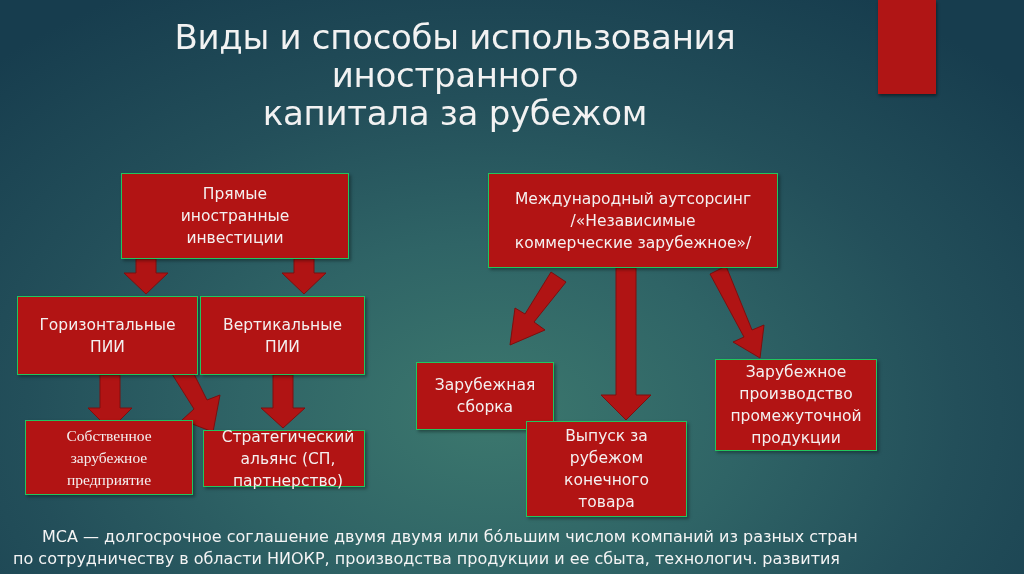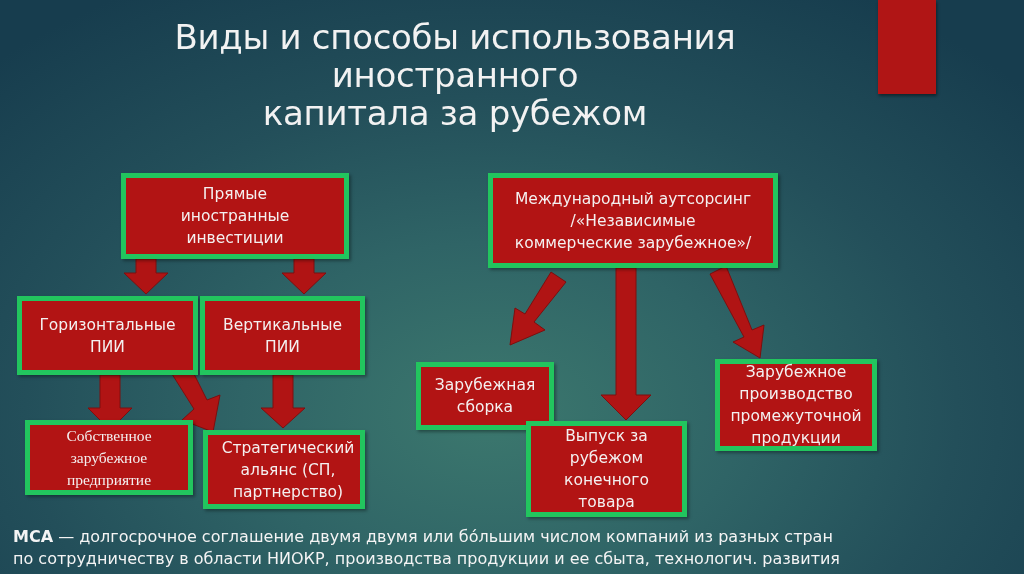--- a/index.html
+++ b/index.html
@@ -12,32 +12,32 @@
   .title {
     position:absolute; left:60px; top:18px; width:790px;
     text-align:center; font-size:34px; line-height:38px; font-weight:normal;
     color:#f2f2f2; letter-spacing:-0.3px;
   }
   .accent-bar {
     position:absolute; left:878px; top:0; width:58px; height:94px;
     background:#b01515; box-shadow: 1px 2px 3px rgba(0,0,0,0.45);
   }
   .box {
-    position:absolute; background:#b21414; border:5px solid #22c55e;
+    position:absolute; background:#b21414; border:1px solid #22c55e;
     box-shadow: 2px 2px 3px rgba(0,0,0,0.35);
     display:flex; align-items:center; justify-content:center; text-align:center;
     font-size:15.5px; line-height:22px; color:#f4f0f0; box-sizing:border-box; padding:2px 4px;
     white-space:pre-line;
   }
   svg.arrows { position:absolute; left:0; top:0; }
   .footnote {
     position:absolute; left:13px; top:526px; width:1000px;
     font-size:16px; line-height:22px; color:#f4f4f4;
   }
-  .footnote b { font-weight:bold; }
+  .footnote b { font-weight:normal;margin-left:29px; }
 </style>
 </head>
 <body>
 
 <div class="accent-bar"></div>
 
 <div class="title">
   <div>Виды и способы использования иностранного</div>
   <div>капитала за рубежом</div>
 </div>
@@ -66,21 +66,21 @@
 <div class="box" style="left:121px; top:173px; width:228px; height:86px;">Прямые
 иностранные
 инвестиции</div>
 <div class="box" style="left:17px; top:296px; width:181px; height:79px;">Горизонтальные
 ПИИ</div>
 <div class="box" style="left:200px; top:296px; width:165px; height:79px;">Вертикальные
 ПИИ</div>
 <div class="box" style="left:25px; top:420px; width:168px; height:75px;font-family:Liberation Serif, serif;">Собственное
 зарубежное
 предприятие</div>
-<div class="box" style="left:203px; top:430px; width:162px; height:79px;padding-left:12px;">Стратегический
+<div class="box" style="left:203px; top:430px; width:162px; height:57px;padding-left:12px;">Стратегический
 альянс (СП,
 партнерство)</div>
 
 <div class="box" style="left:488px; top:173px; width:290px; height:95px;">Международный аутсорсинг
 /«Независимые
 коммерческие зарубежное»/</div>
 <div class="box" style="left:416px; top:351px; width:138px; height:68px;margin-top:11px;">Зарубежная
 сборка</div>
 <div class="box" style="left:526px; top:421px; width:161px; height:96px;">Выпуск за
 рубежом

